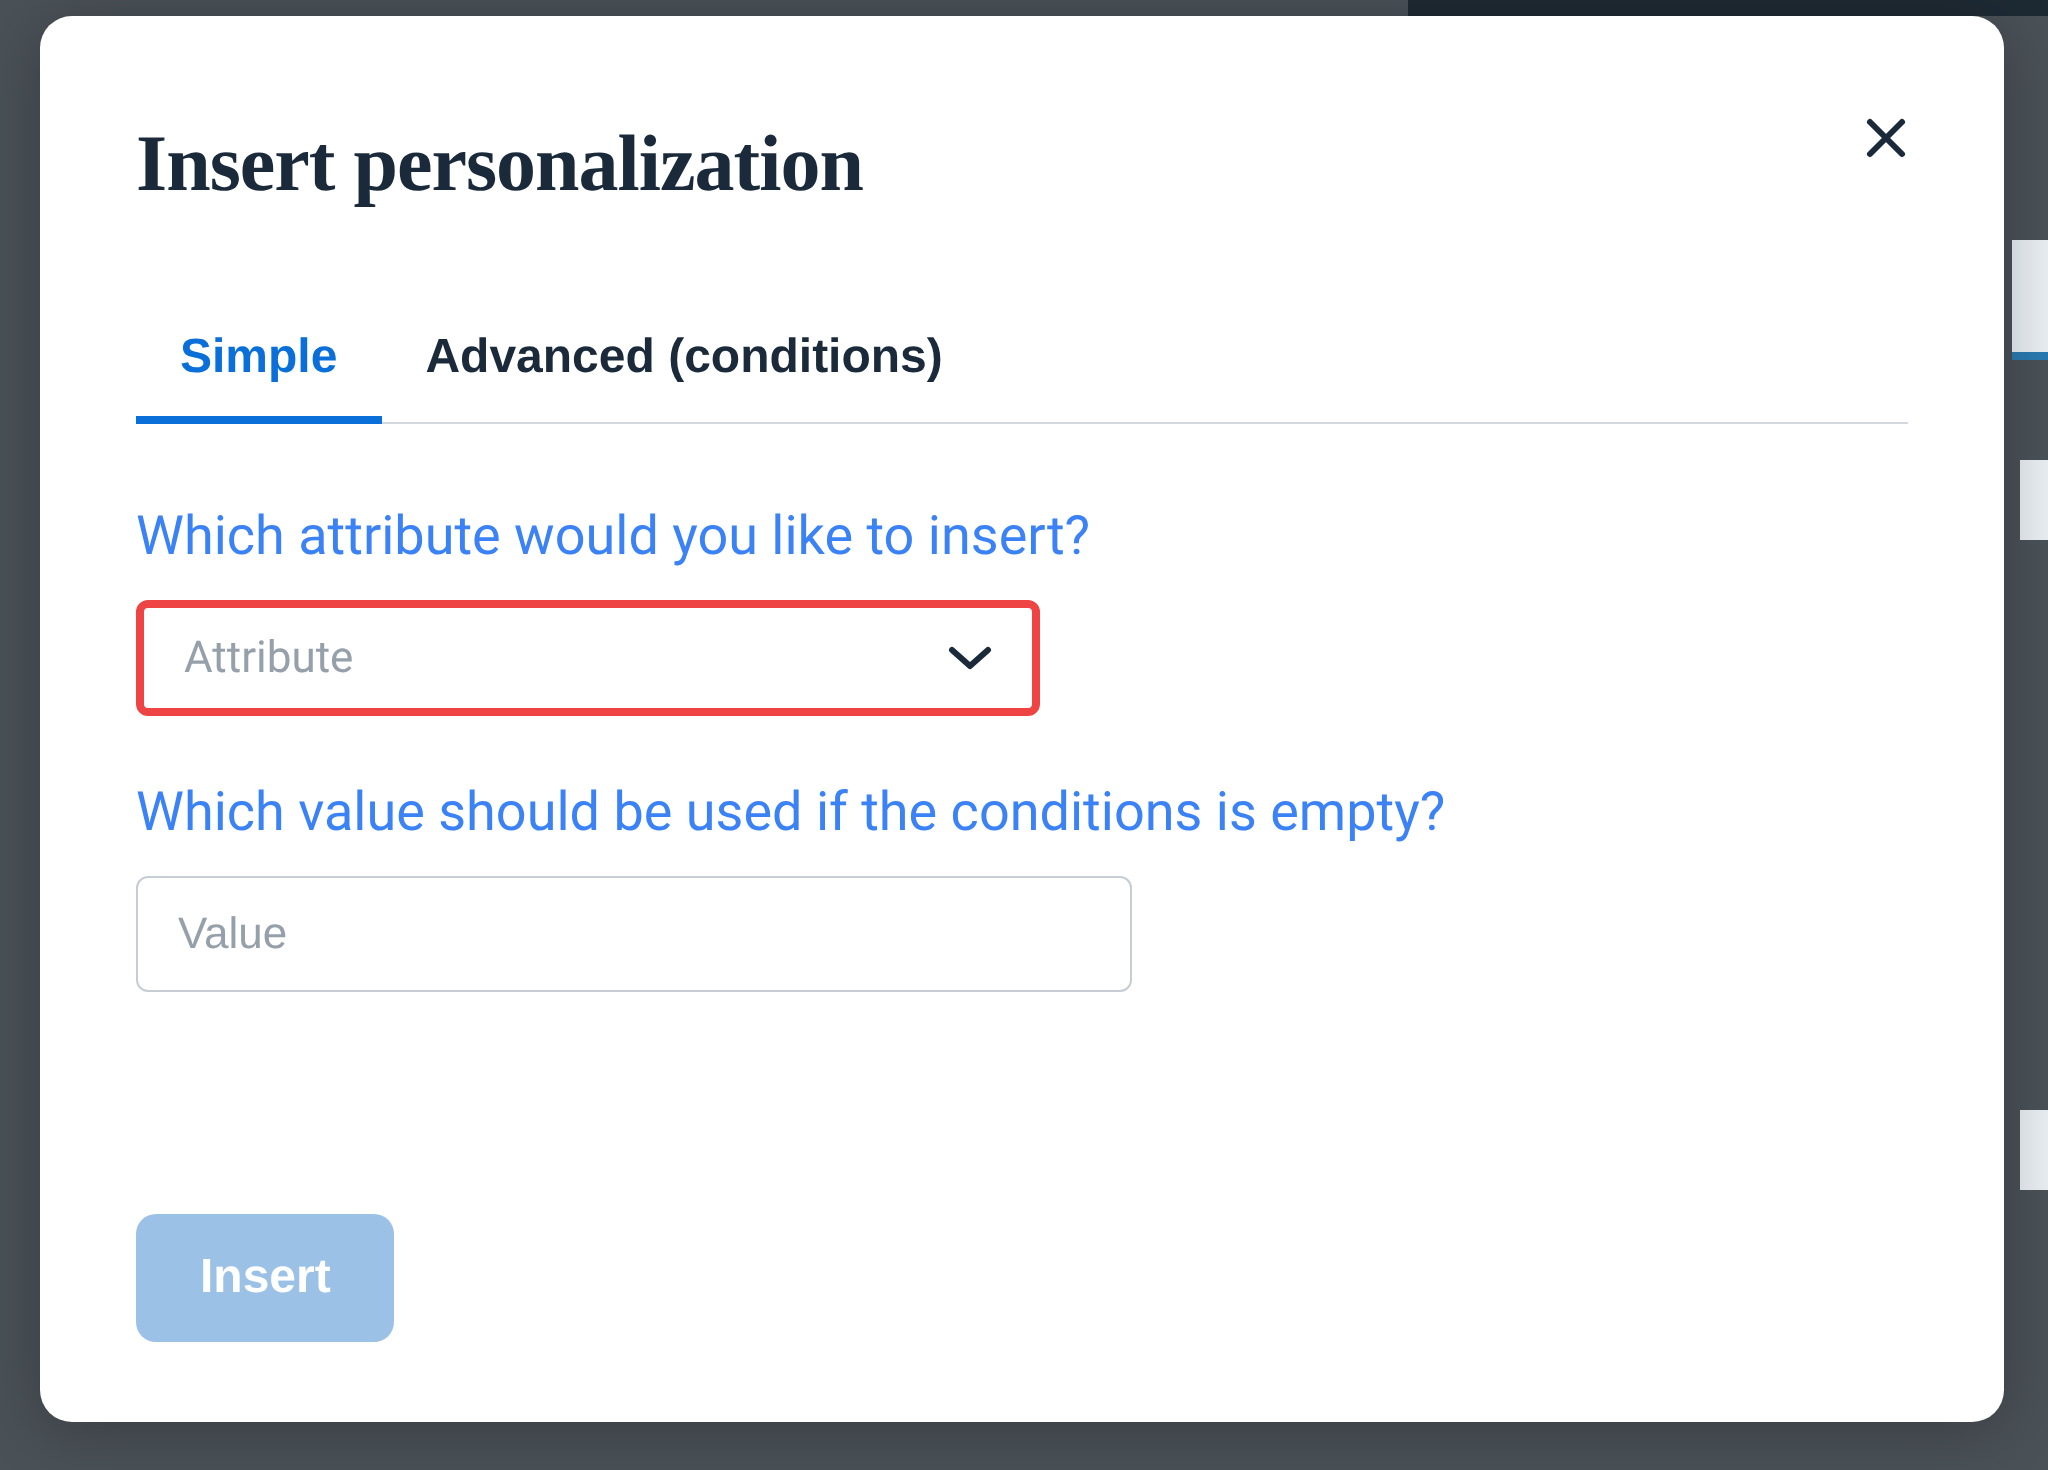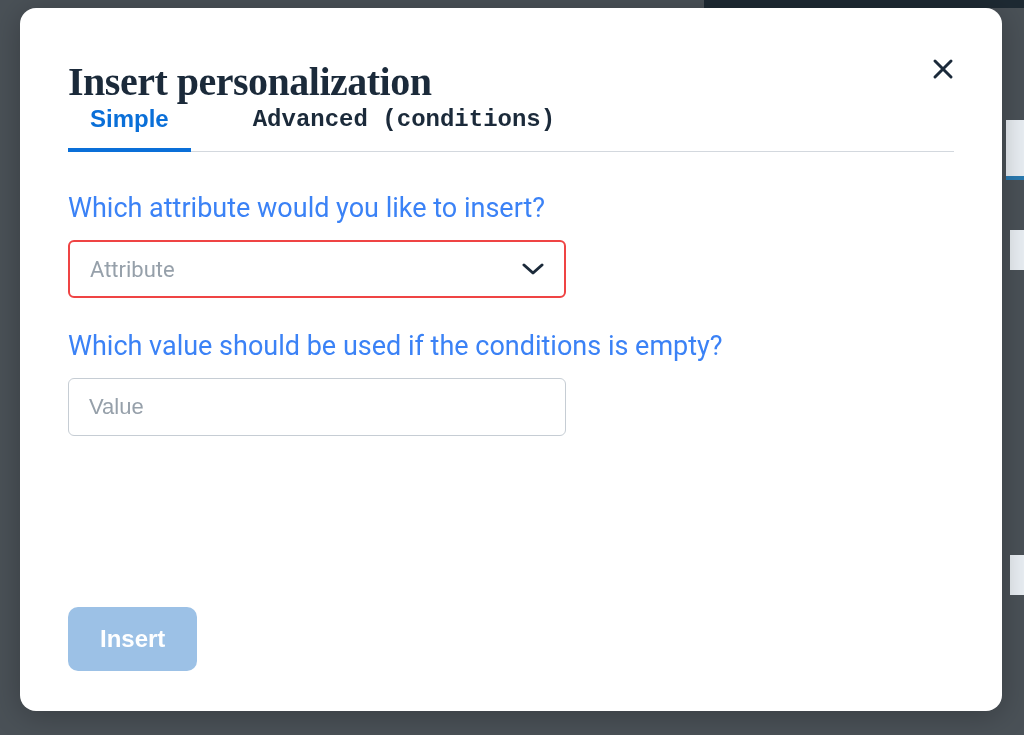--- a/index.html
+++ b/index.html
@@ -68,21 +68,21 @@
     cursor: pointer;
     padding: 4px;
     line-height: 0;
     color: #1b2a3a;
     margin-top: -4px;
     margin-right: -4px;
   }
 
   .tabs {
     display: flex;
-    gap: 40px;
+    margin-top: 60px;
     border-bottom: 1px solid #d3d8de;
   }
   .tab {
     background: none;
     border: none;
     font-size: 24px;
     font-weight: 600;
     padding: 0 2px 18px 2px;
     cursor: pointer;
     color: #1b2a3a;
@@ -93,33 +93,33 @@
   .tab.active {
     color: #0a6fd8;
   }
   .tab.active::after {
     content: "";
     position: absolute;
     left: -20px; right: -20px; bottom: -1px;
     height: 4px;
     background: #0a6fd8;
   }
-  .tab:not(.active) { margin-left: 40px; font-family: Liberation Mono, monospace; }
+  .tab:not(.active) { margin-left: 40px; }
 
   .form-area { margin-top: 40px; }
   .field-label {
     font-size: 27px;
     color: #3b82f6;
     margin-bottom: 16px;
     display: block;
   }
   .control {
-    width: 498px;
+    width: 452px;
     height: 58px;
-    border: 2px solid #ef4444;
+    border: 4px solid #ef4444;
     border-radius: 6px;
     background: #ffffff;
     font-size: 22px;
     display: flex;
     align-items: center;
     padding: 16px 20px;
     color: #1b2a3a;
     cursor: pointer;
   }
   .control.select {

